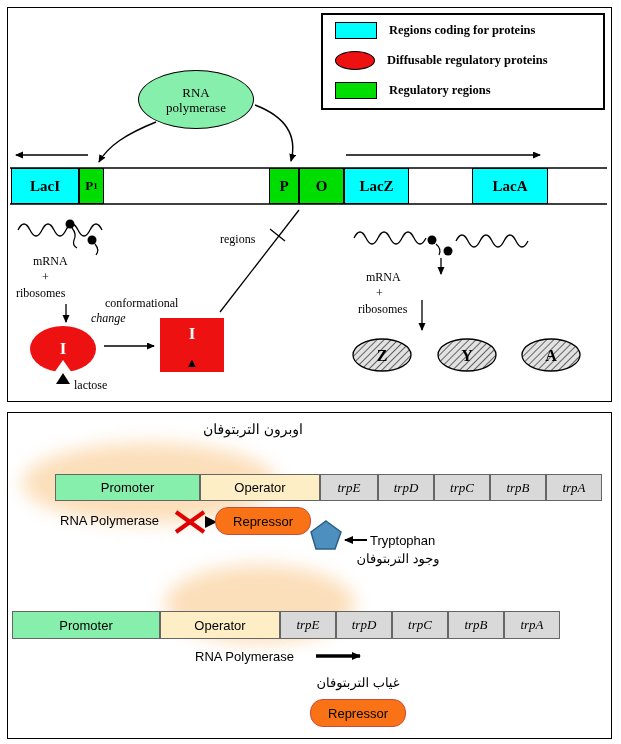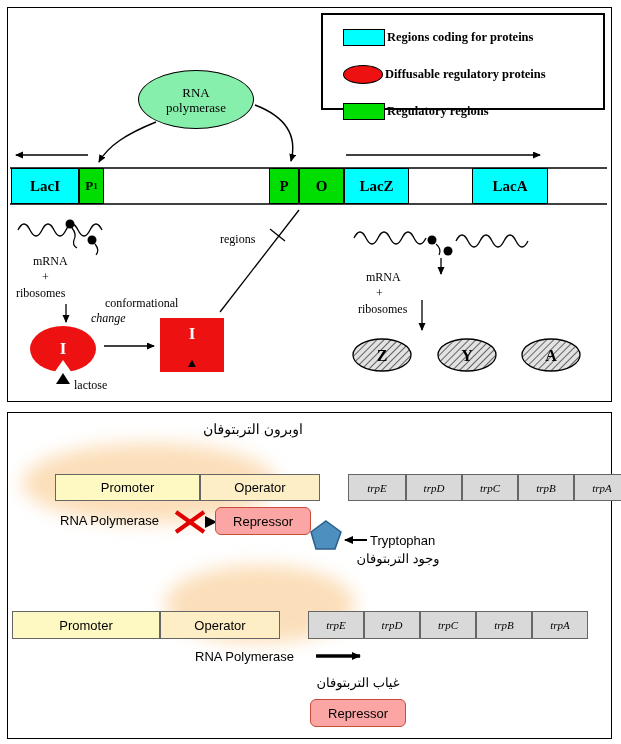--- a/index.html
+++ b/index.html
@@ -6,21 +6,21 @@
   #stage{position:relative;width:621px;height:744px;background:#fff;overflow:hidden;
          font-family:"Liberation Serif", serif;}
   .panel{position:absolute;background:#fff;border:1px solid #000;}
   #panel-top{left:7px;top:7px;width:603px;height:393px;}
   #panel-bottom{left:7px;top:412px;width:603px;height:325px;}
   .abs{position:absolute;}
   .ar{font-family:"DejaVu Sans", sans-serif;direction:rtl;}
   svg{position:absolute;left:0;top:0;pointer-events:none;}
   
   #legend{right:6px;top:5px;width:280px;height:93px;border:2px solid #000;z-index:4;background:#fff;}
-  .legend-row{display:flex;align-items:center;height:30px;padding-left:20px;gap:2px;margin-top:7px;}
+  .legend-row{display:flex;align-items:center;height:30px;padding-left:12px;gap:12px;}
   .legend-label{font:bold 12.5px "Liberation Serif", serif;}
   .sw-rect{width:40px;height:15px;border:1px solid #000;}
   .sw-ellipse{width:38px;height:17px;border:1px solid #000;border-radius:50%;}
   
   #polymerase{left:130px;top:62px;width:114px;height:57px;border:1px solid #000;border-radius:50%;
     background:#86efac;display:flex;flex-direction:column;align-items:center;justify-content:center;
     font:13px "Liberation Serif", serif;z-index:3;line-height:15px;}
   
   .genebox{position:absolute;top:160px;height:36px;border:1px solid #000;box-sizing:border-box;
     display:flex;align-items:center;justify-content:center;font:bold 15px "Liberation Serif", serif;z-index:2;}
@@ -33,24 +33,24 @@
     display:flex;align-items:center;justify-content:center;color:#fff;font:bold 17px "Liberation Serif", serif;}
   #rep-round::after{content:"";position:absolute;left:50%;bottom:-1px;transform:translateX(-50%);
     border-left:9px solid transparent;border-right:9px solid transparent;border-bottom:13px solid #fff;}
   #rep-square{left:152px;top:310px;width:64px;height:54px;background:#ee1111;z-index:2;
     display:flex;align-items:flex-start;justify-content:center;color:#fff;font:bold 17px "Liberation Serif", serif;padding-top:6px;box-sizing:border-box;}
   #rep-square .tri{position:absolute;bottom:1px;left:50%;transform:translateX(-50%);color:#000;font-size:13px;}
   
   .blob{position:absolute;background:#fbd9ae;border-radius:50%;filter:blur(9px);opacity:.85;z-index:0;}
   .tbox{position:absolute;border:1px solid #666;box-sizing:border-box;display:flex;align-items:center;
     justify-content:center;font:13px "Liberation Sans", sans-serif;z-index:2;background:#d9d9d9;}
-  .tbox.gene{font-style:italic;font-family:"Liberation Serif", serif;font-size:11px;margin-left:28px;}
-  .promoter{background:#fef9c3;}
+  .tbox.gene{font-style:italic;font-family:"Liberation Serif", serif;font-size:13px;}
+  .promoter{background:#86efac;}
   .operator{background:#fdeec6;}
-  .repbox{position:absolute;width:94px;height:26px;background:#fca5a5;border:1px solid #c94b3a;border-radius:6px;
+  .repbox{position:absolute;width:94px;height:26px;background:#f97316;border:1px solid #c94b3a;border-radius:13px;
     display:flex;align-items:center;justify-content:center;font:13px "Liberation Sans", sans-serif;z-index:2;}
   .botlbl{position:absolute;font:13px "Liberation Sans", sans-serif;z-index:2;white-space:nowrap;}
 </style>
 </head>
 <body>
 
 <div id="stage">
 
   <div id="panel-top" class="panel">
 

